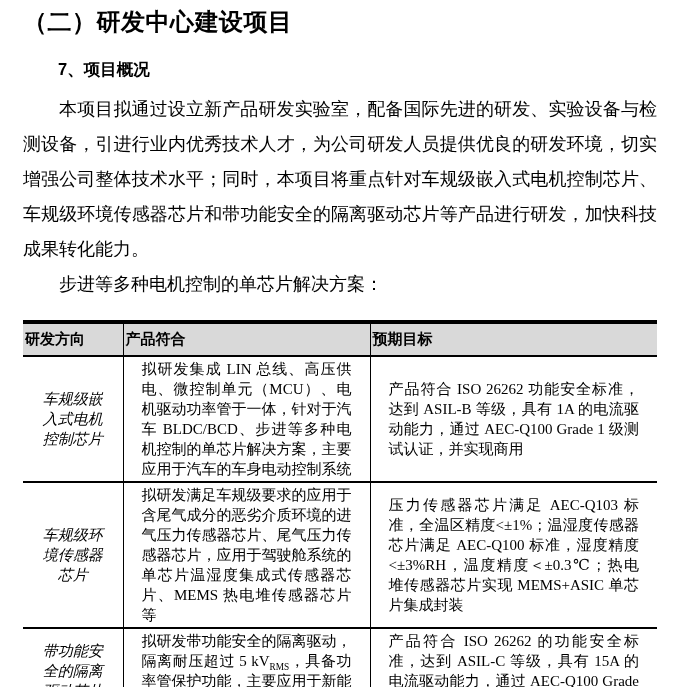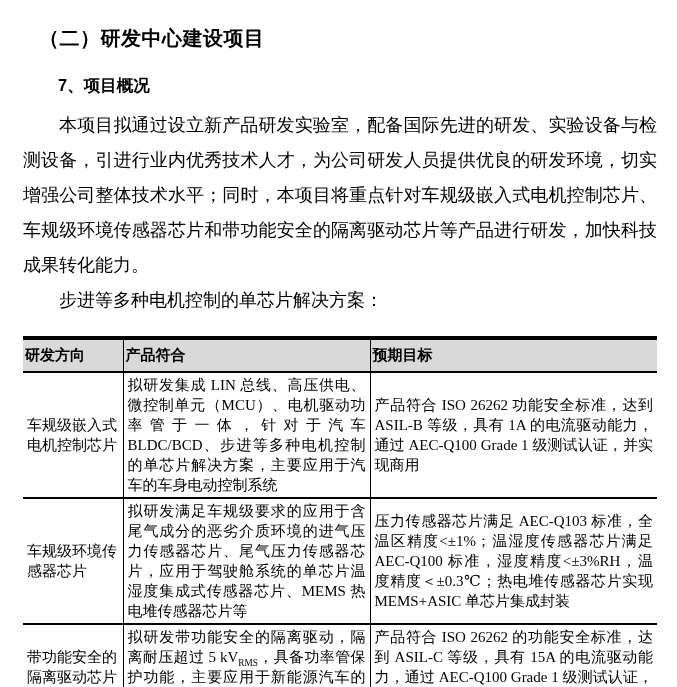--- a/index.html
+++ b/index.html
@@ -16,23 +16,23 @@
   }
   .page {
     box-sizing: border-box;
     width: 677px;
     height: 687px;
     padding: 10px 20px 0 23px;
   }
   .section-title {
     font-family: "Liberation Sans", "DejaVu Sans", sans-serif;
     font-weight: bold;
-    font-size: 20px;
+    font-size: 24px;
     letter-spacing: 0.5px;
-    margin: 16px;
+    margin: 0;
     line-height: 24px;
   }
   .subsection-title {
     font-family: "Liberation Sans", "DejaVu Sans", sans-serif;
     font-weight: bold;
     font-size: 16.5px;
     margin: 24px 0 0 35px;
     line-height: 22px;
   }
   .body-para {
@@ -62,33 +62,35 @@
     font-family: "Liberation Sans", "DejaVu Sans", sans-serif;
     font-weight: bold;
     font-size: 15px;
     text-align: left;
     padding: 6px 2px;
     border-bottom: 2px solid #000;
   }
   table.rd-table td {
     border-bottom: 2px solid #000;
     vertical-align: middle;
-    padding: 2px 4px;
+    padding: 2px 18px;
     line-height: 20px;
   }
   table.rd-table tr:last-child td {
     border-bottom: none;
   }
   table.rd-table th:nth-child(2),
   table.rd-table td:nth-child(2) {
     border-left: 1px solid #000;
     border-right: 1px solid #000;
   }
   td.cell-direction {
+    text-align: center;
     padding: 2px 4px;
+    font-style: italic;
   }
   td.cell-content, td.cell-goal {
     text-align: justify;
   }
   sub.vrms {
     font-size: 0.62em;
     line-height: 0;
   }
 </style>
 </head>

